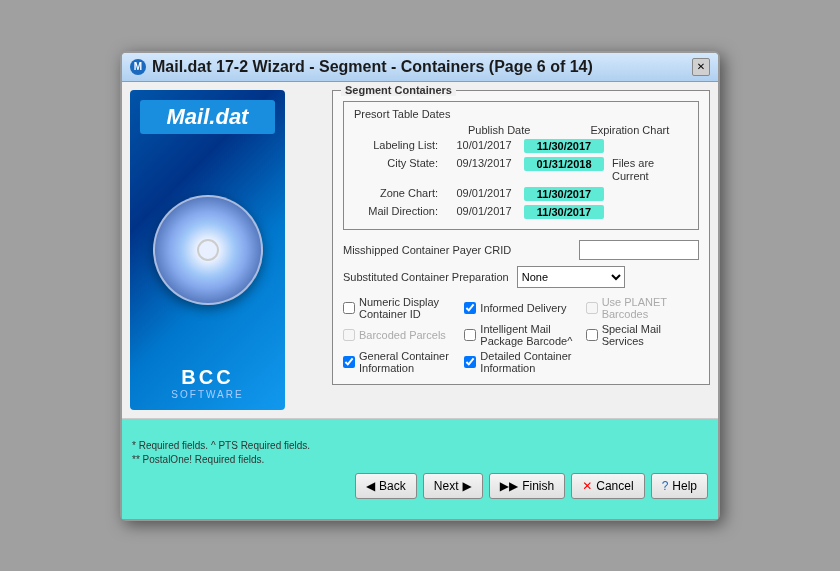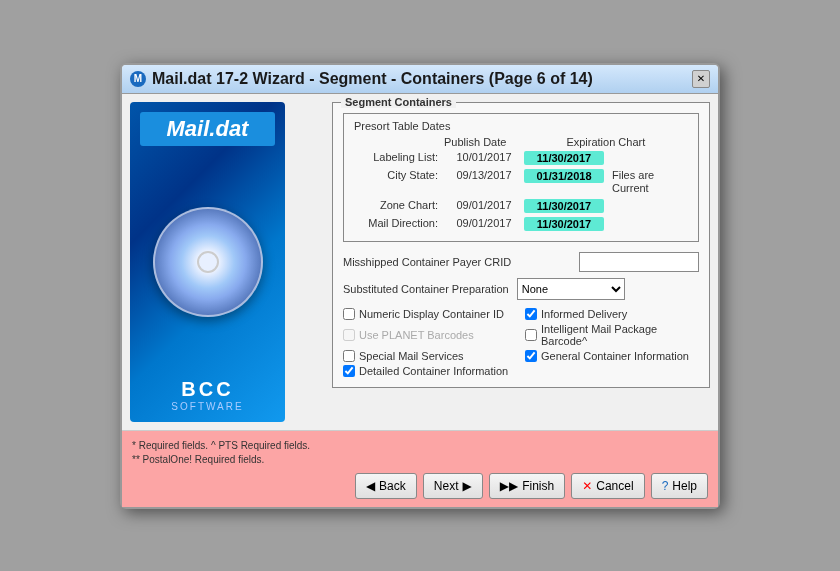--- a/index.html
+++ b/index.html
@@ -148,21 +148,21 @@
     }
     .presort-legend {
       font-size: 11px;
       font-weight: normal;
       color: #333;
       margin-bottom: 4px;
     }
     .dates-header {
       display: flex;
       margin-bottom: 3px;
-      margin-left: 90px;
+      margin-left: 114px;
       gap: 60px;
     }
     .dates-header span {
       font-size: 11px;
       color: #333;
     }
     .date-row {
       display: flex;
       align-items: flex-start;
       margin-bottom: 4px;
@@ -226,42 +226,42 @@
     }
     .prep-select {
       width: 108px;
       height: 22px;
       border: 1px solid #888;
       background: white;
       font-size: 11px;
     }
     .checkboxes-grid {
       display: grid;
-      grid-template-columns: 1fr 1fr;
+      grid-template-columns: 1fr 1fr 1fr;
       gap: 3px 8px;
     }
     .checkbox-item {
       display: flex;
       align-items: center;
       gap: 4px;
       font-size: 11px;
       color: #333;
     }
     .checkbox-item input[type="checkbox"] {
       width: 12px;
       height: 12px;
       margin: 0;
     }
     .checkbox-item.disabled {
       color: #aaa;
     }
     .footer {
       border-top: 1px solid #ccc;
-      padding: 8px 10px;
-      background: #fca5a5;
+      padding: 20px 10px;
+      background: #5eead4;
     }
     .footer-notes {
       font-size: 10px;
       color: #333;
       margin-bottom: 6px;
       line-height: 1.4;
     }
     .footer-buttons {
       display: flex;
       gap: 6px;
@@ -376,20 +376,24 @@
             <label for="cb1">Numeric Display Container ID</label>
           </div>
           <div class="checkbox-item">
             <input type="checkbox" id="cb2" checked="" style="">
             <label for="cb2">Informed Delivery</label>
           </div>
 
           <div class="checkbox-item disabled">
             <input type="checkbox" id="cb3" disabled="" style="">
             <label for="cb3">Use PLANET Barcodes</label>
+          </div>
+          <div class="checkbox-item disabled">
+            <input type="checkbox" id="cb4" disabled="" style="">
+            <label for="cb4">Barcoded Parcels</label>
           </div>
 
           <div class="checkbox-item">
             <input type="checkbox" id="cb5" style="">
             <label for="cb5">Intelligent Mail Package Barcode^</label>
           </div>
           <div class="checkbox-item">
             <input type="checkbox" id="cb6" style="">
             <label for="cb6">Special Mail Services</label>
           </div>

